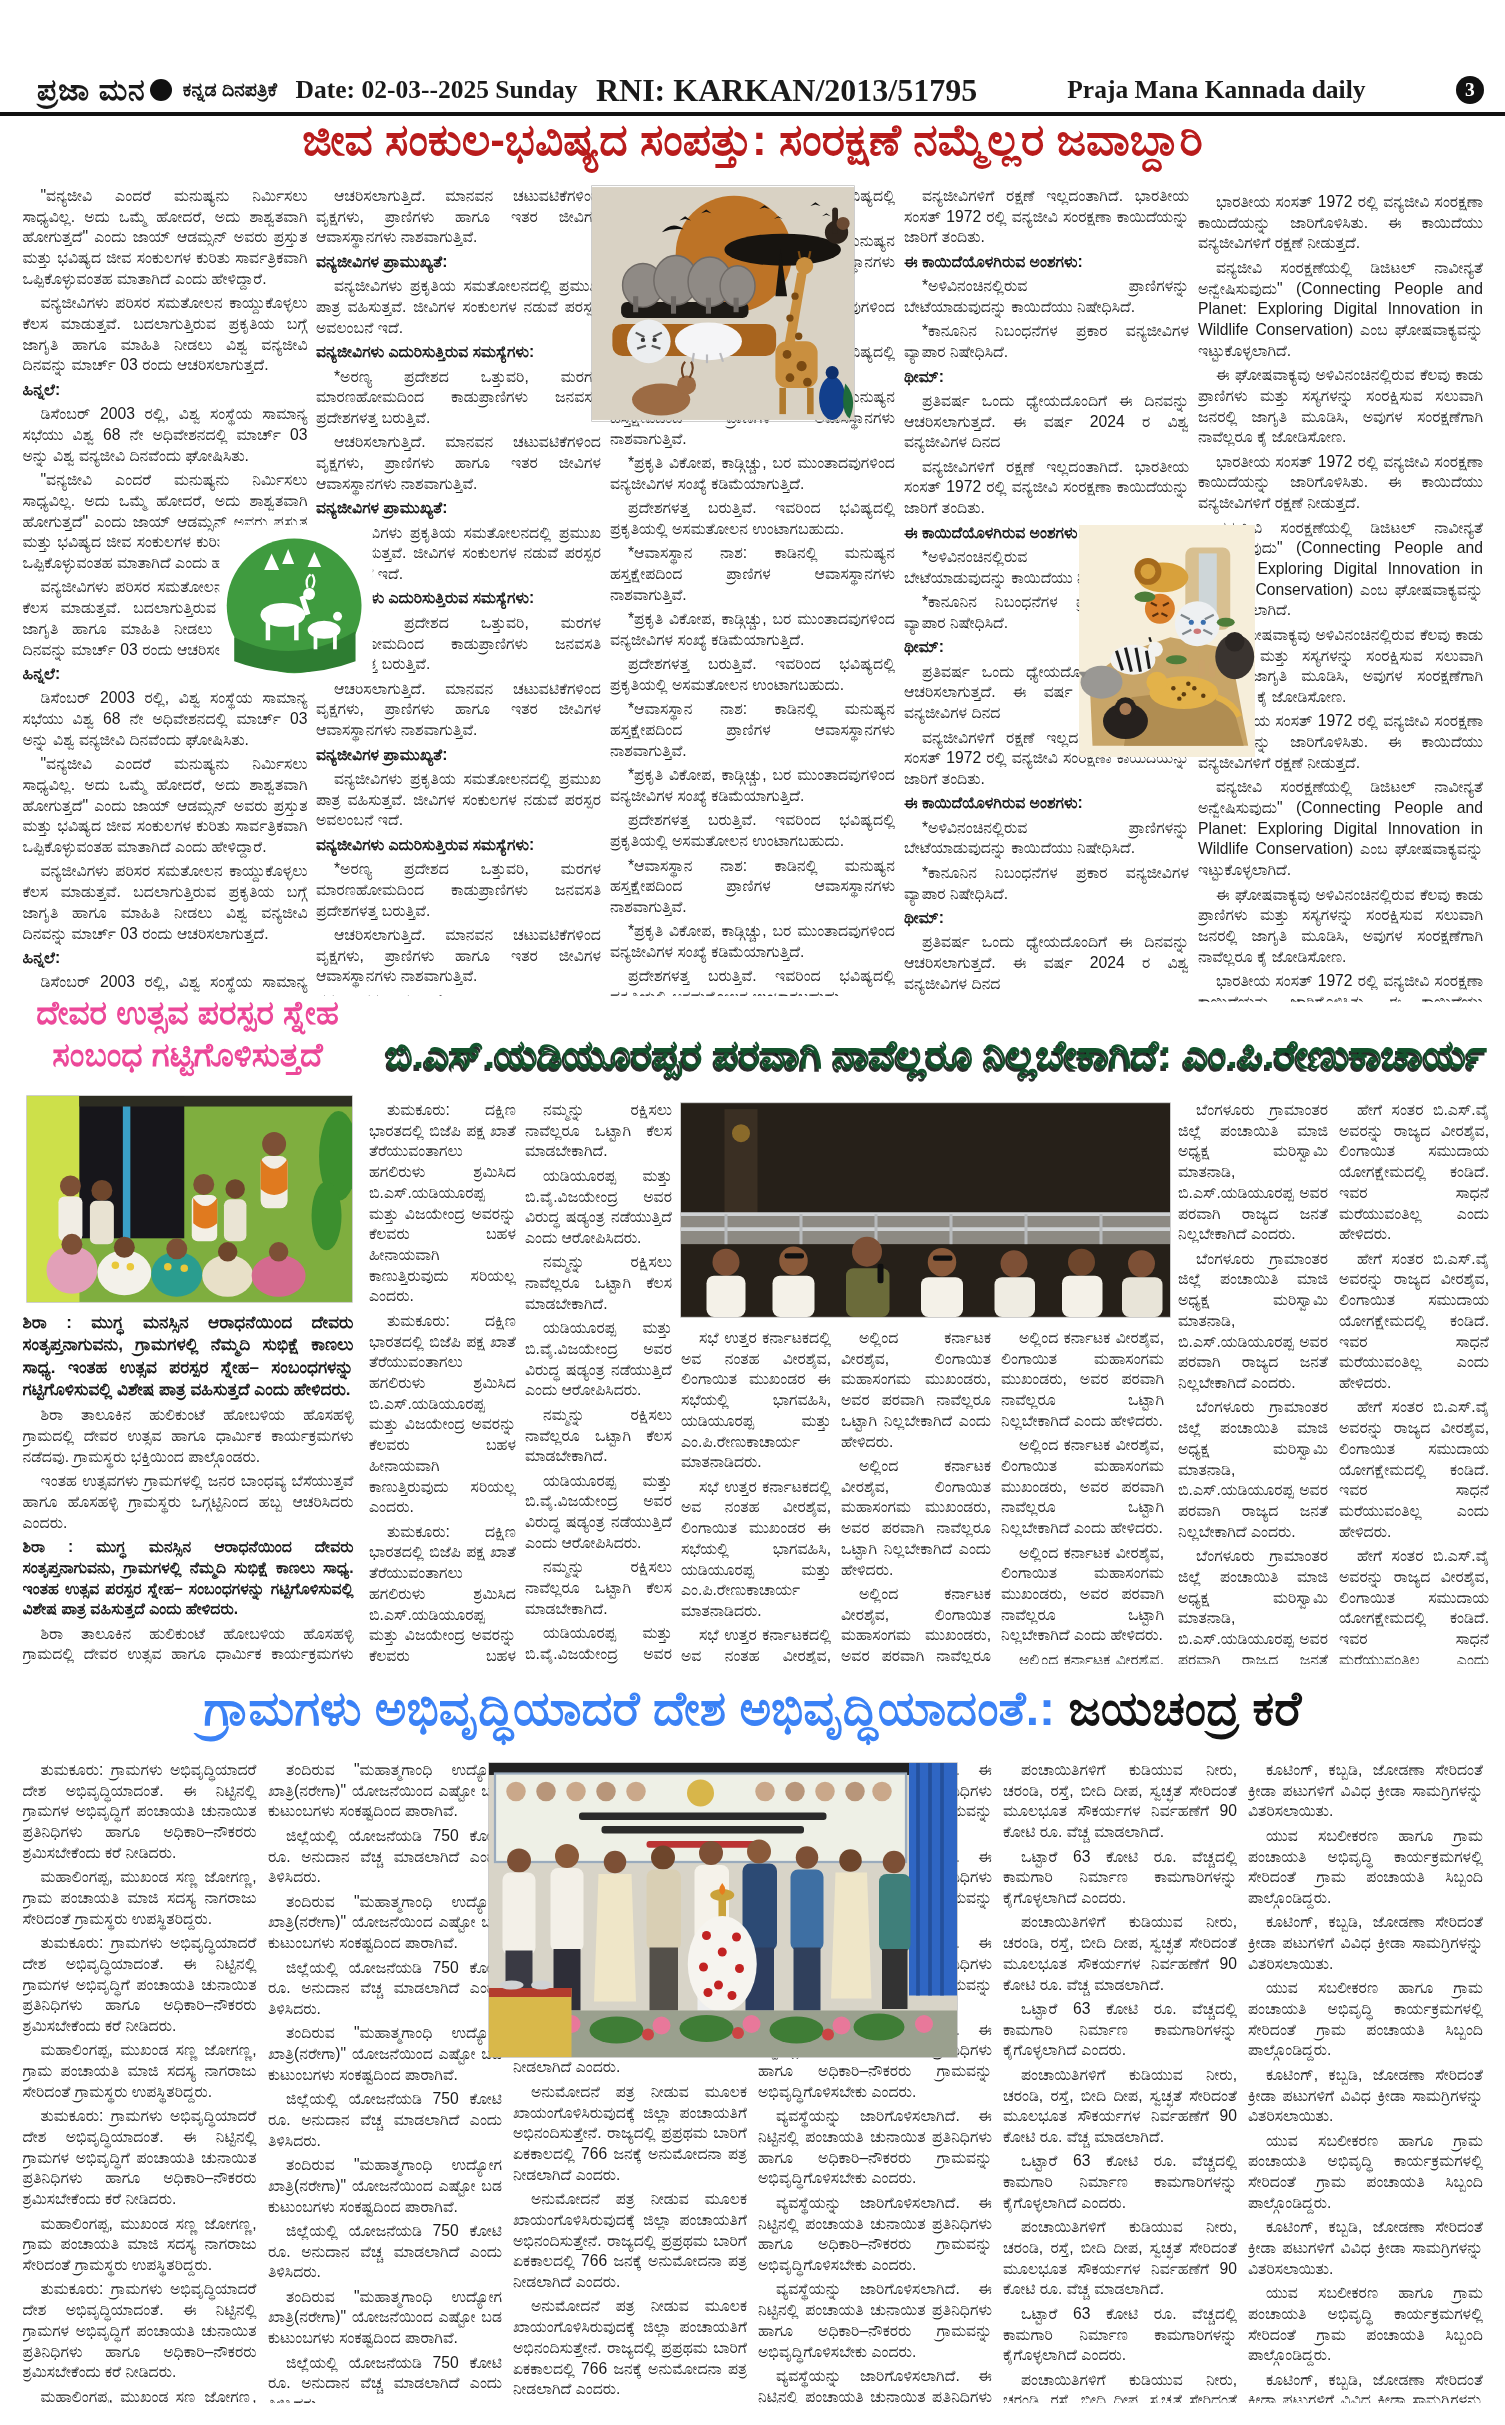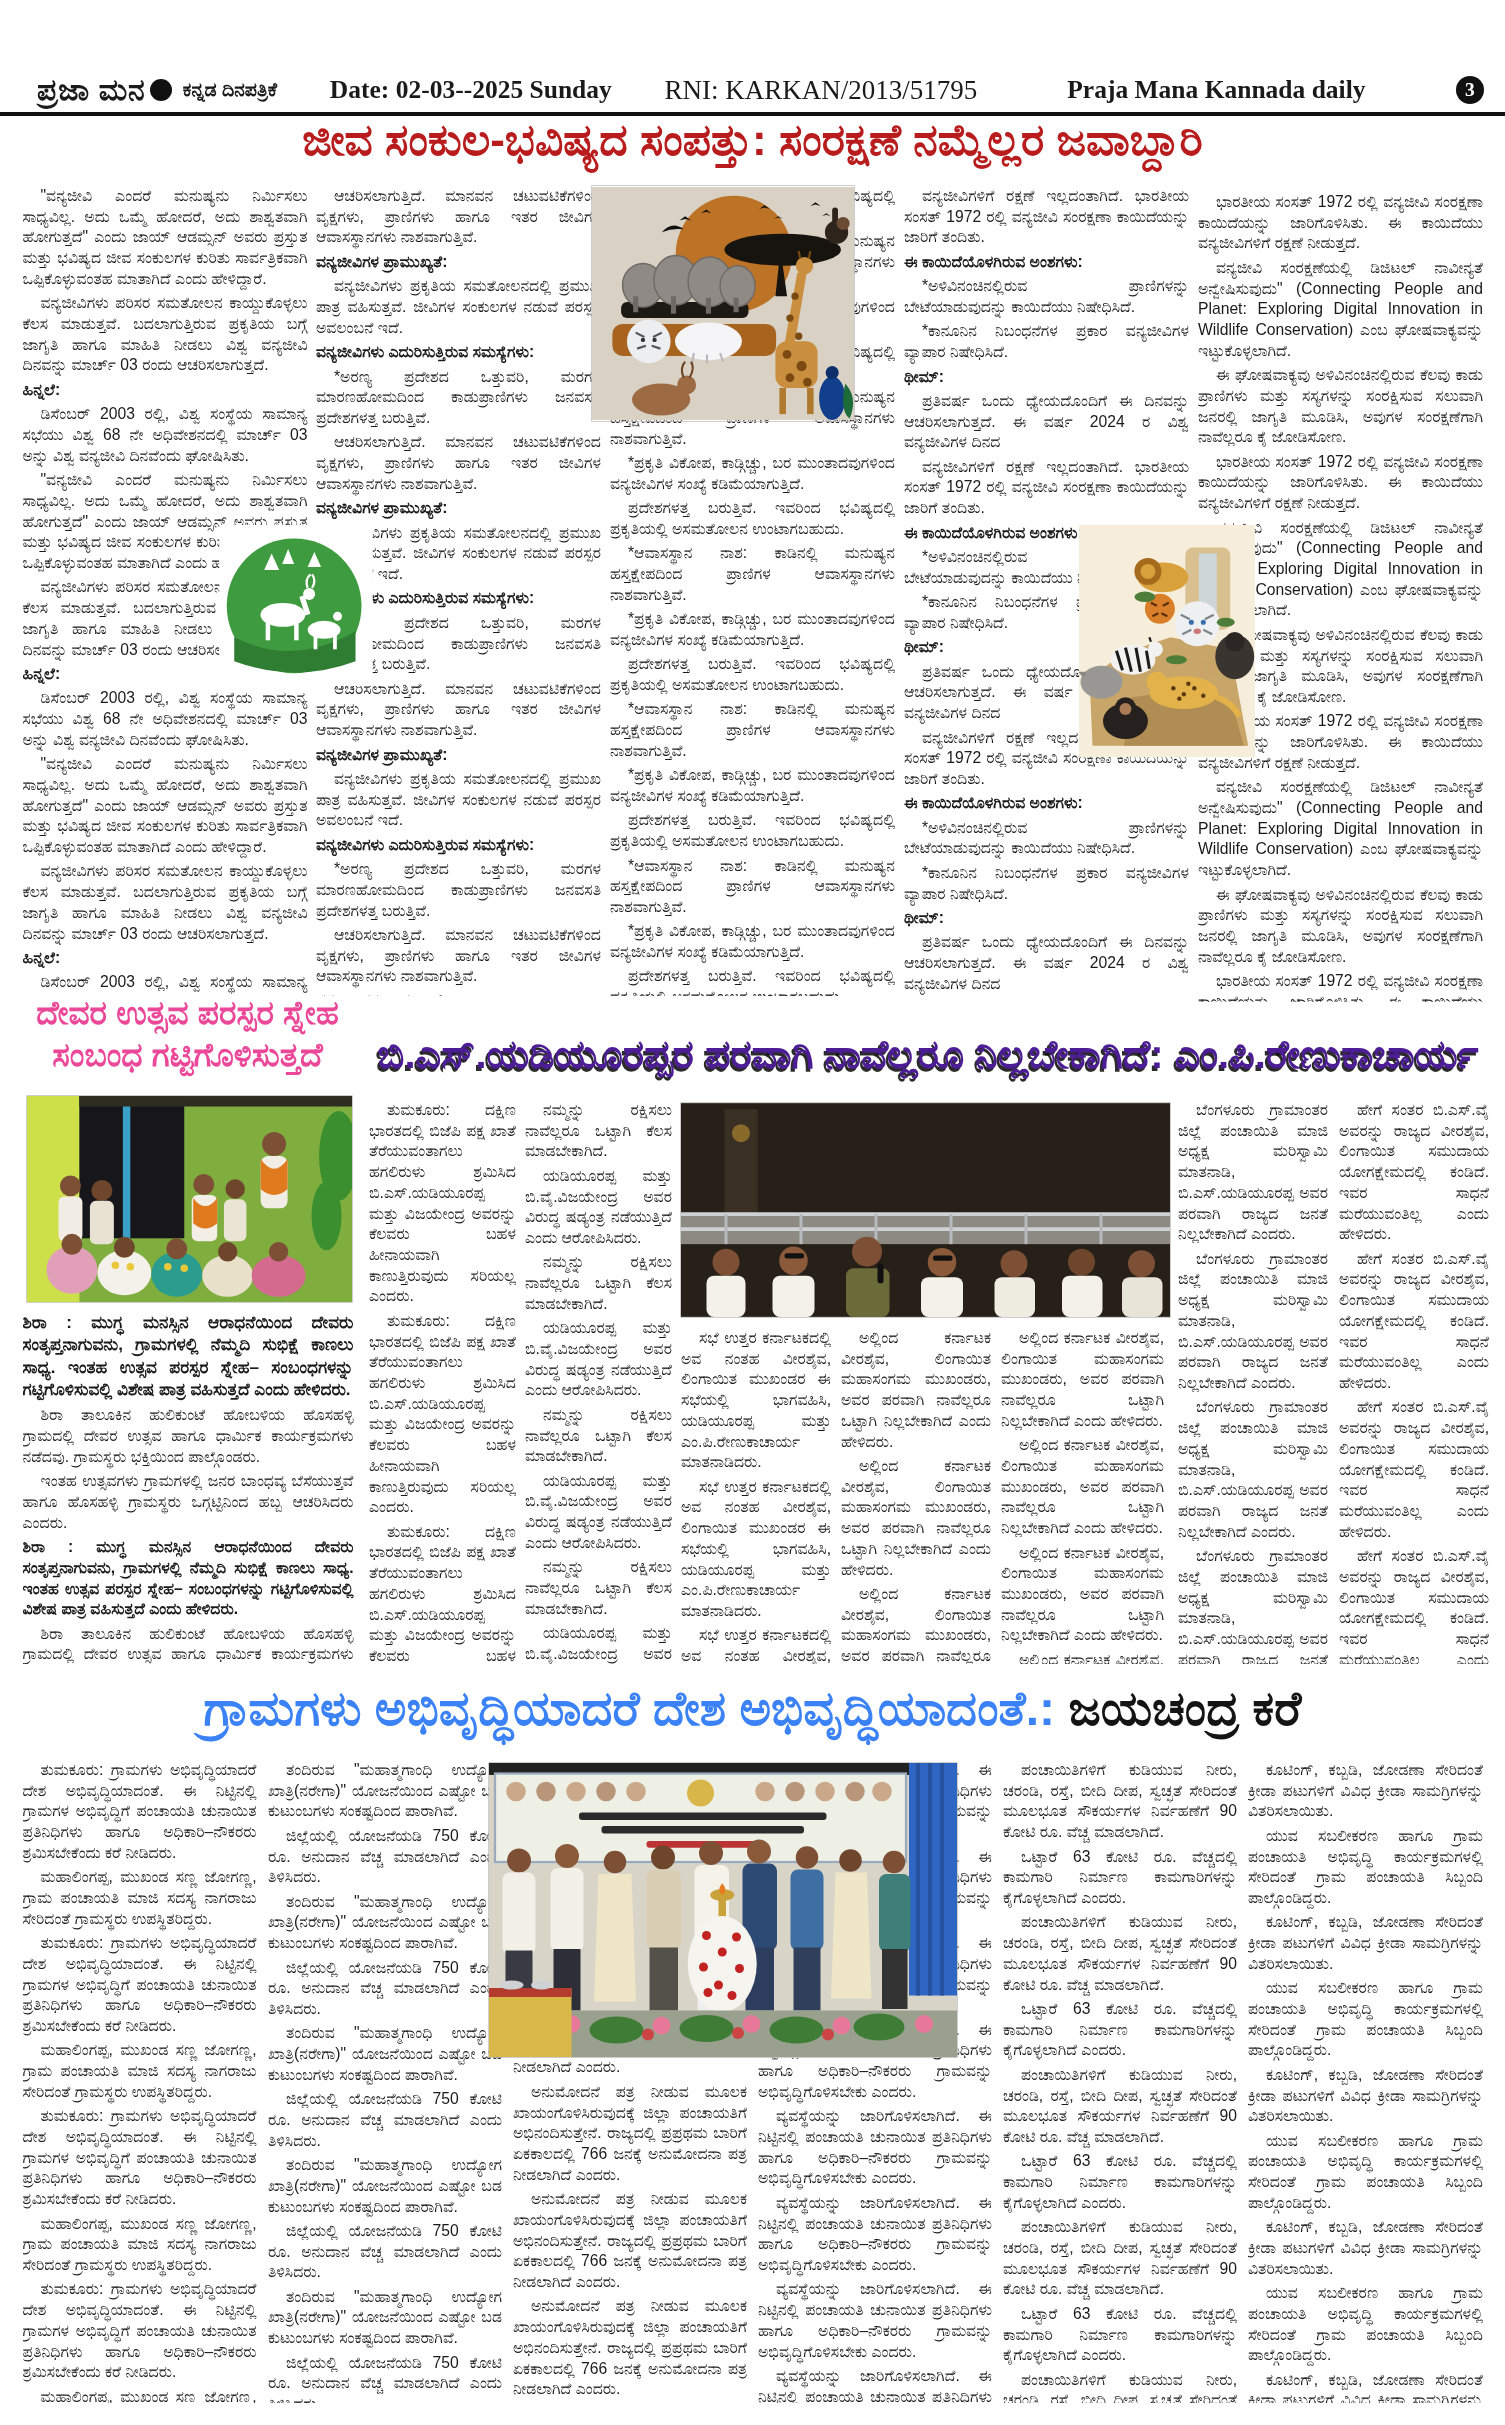--- a/index.html
+++ b/index.html
@@ -4,31 +4,31 @@
 <style>
   html,body{margin:0;padding:0;background:#888;}
   #page{position:relative;width:1505px;height:2426px;background:#ffffff;
         font-family:"Liberation Sans",sans-serif;color:#1a1a1a;overflow:hidden;}
   .abs{position:absolute;}
   
   #hdr{left:21px;top:69px;width:1463px;height:42px;display:flex;align-items:center;}
   #hdr .mast{font-weight:bold;font-size:30px;letter-spacing:0.7px;display:flex;align-items:center;gap:4.5px;margin-left:16px;}
   #hdr .mastsub{font-size:19px;margin-left:10.5px;font-weight:bold;}
   #hdr .mid{flex:1;text-align:center;font-family:"Liberation Serif",serif;font-weight:bold;font-size:25.5px;}
-  #hdr .rni{font-family:"Liberation Serif",serif;font-weight:normal;font-size:27px;margin-right:90px;}
+  #hdr .rni{font-family:"Liberation Serif",serif;font-weight:bold;font-size:32px;margin-right:90px;}
   #hdr .pname{font-family:"Liberation Serif",serif;font-weight:bold;font-size:25.5px;margin-right:90px;}
   .pgnum{width:28.5px;height:28.5px;border-radius:50%;background:#111;color:#fff;display:flex;
          align-items:center;justify-content:center;font-family:"Liberation Serif",serif;
          font-weight:bold;font-size:19.5px;}
   #hdr-rule{left:0;top:112px;width:1505px;height:3.7px;background:#111;}
   
   .h1{font-weight:bold;text-align:center;line-height:1.0;}
   #a1-head{left:18px;top:118px;width:1469px;font-size:44px;color:#b91c1c;}
-  #a2-head{left:369px;top:1034px;width:1118px;font-size:40px;color:#4c1d95;
-           text-shadow:-2.2px 3px 0 rgba(20,20,20,.9);}
+  #a2-head{left:369px;top:1034px;width:1118px;font-size:40px;color:#14532d;
+           text-shadow:-2.2px 3px 0 rgba(20,20,20,.9);text-align:right;}
   #a2-subhead{left:18px;top:992px;width:339px;font-size:33px;color:#ec4899;line-height:1.28;}
   #a3-head{left:18px;top:1685px;width:1469px;font-size:48px;}
   #a3-head .red{color:#3b82f6;} #a3-head .blk{color:#141414;}
   
   .col{overflow:hidden;font-size:15.7px;line-height:1.32;text-align:justify;}
   .col p{margin:0 0 3.7px 0;text-indent:18px;}
   .col p.sub{font-weight:bold;text-indent:0;}
   .cap .lead{font-weight:bold;font-size:17px;}
   
   figure{margin:0;padding:0;}

